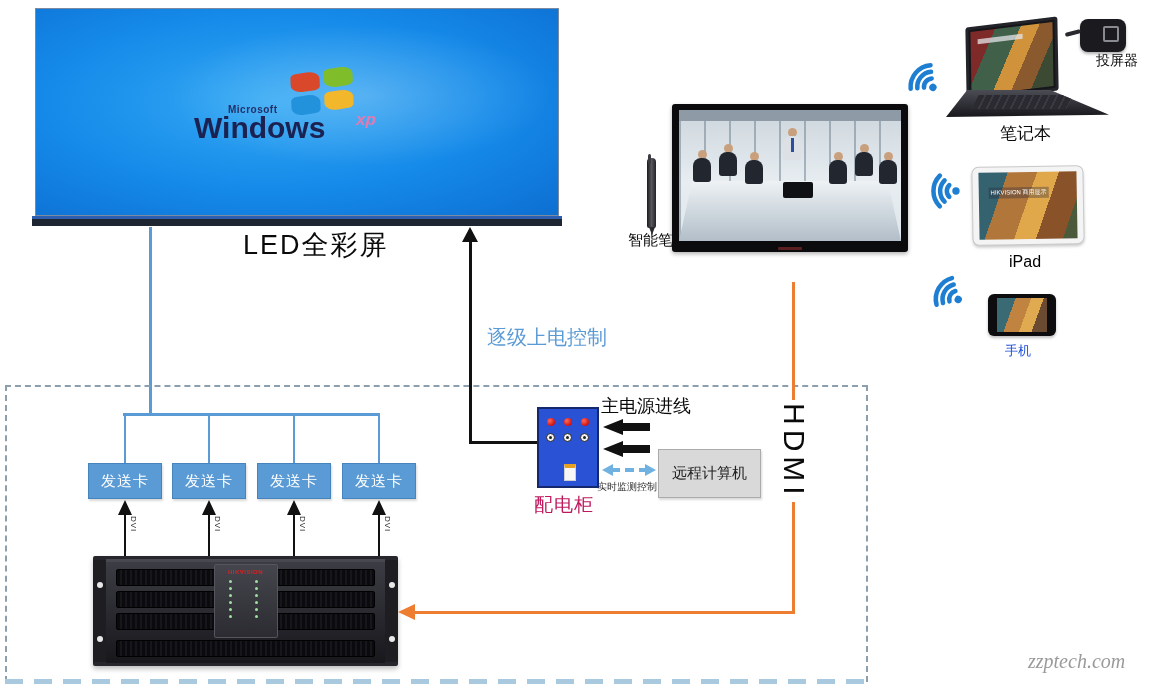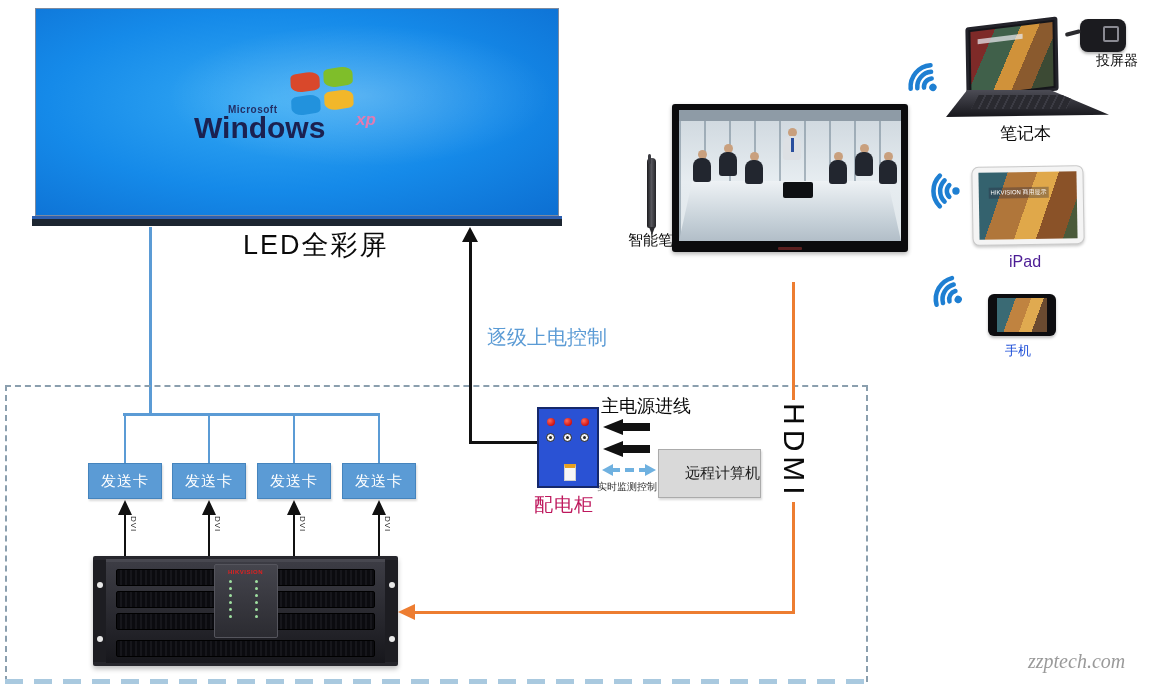--- a/index.html
+++ b/index.html
@@ -109,21 +109,21 @@
   .fat-arrow { position:absolute; height:16px; }
   .fat-arrow .tri { position:absolute; left:0; top:0; width:0; height:0;
     border-top:8px solid transparent; border-bottom:8px solid transparent;
     border-right:20px solid #111; }
   .fat-arrow .bar { position:absolute; left:19px; top:4px; width:28px; height:8px;
     background:#111; }
 
   
   .remote-pc { left:658px; top:449px; width:103px; height:49px; background:#d9d9d9;
     border:1px solid #ababab; box-shadow:1px 2px 2px rgba(0,0,0,.15);
-    display:flex; align-items:center; justify-content:flex-end; font-size:15px;
+    display:flex; align-items:center; justify-content:center; font-size:15px;
     color:#222; z-index:2; }
   .mon-link { left:602px; top:464px; width:54px; height:12px; z-index:2; }
   .mon-link .dash { position:absolute; left:9px; right:9px; top:4px; height:4px;
     background:repeating-linear-gradient(90deg,#6fb1e0 0 9px, transparent 9px 14px); }
   .mon-link .lt { position:absolute; left:0; top:0; width:0; height:0;
     border-top:6px solid transparent; border-bottom:6px solid transparent;
     border-right:11px solid #6fb1e0; }
   .mon-link .rt { position:absolute; right:0; top:0; width:0; height:0;
     border-top:6px solid transparent; border-bottom:6px solid transparent;
     border-left:11px solid #6fb1e0; }
@@ -198,21 +198,21 @@
   .dongle-label { left:1096px; top:52px; font-size:14px; color:#0a0a0a; }
 
   
   .tablet { left:972px; top:166px; width:112px; height:79px; background:#f4f4f4;
     border:1px solid #c9c9c9; border-radius:7px; padding:5px 6px;
     box-shadow:0 2px 3px rgba(0,0,0,.2); transform:rotate(-1deg); }
   .tab-pic { position:relative; width:100%; height:100%; overflow:hidden;
     background:linear-gradient(110deg,#34626e 0 24%,#b0763a 24% 48%,#e0a84a 48% 66%,#8a5228 66% 88%,#4a5a3a 88%); }
   .tab-txt { position:absolute; left:10%; top:22%; font-size:6px; color:#fff;
     background:rgba(40,40,60,.35); padding:1px 2px; white-space:nowrap; }
-  .tablet-label { left:1009px; top:253px; font-size:16px; color:#4c1d95; }
+  .tablet-label { left:1009px; top:253px; font-size:16px; color:#000000; }
 
   
   .phone { left:988px; top:294px; width:68px; height:42px; background:#0d0d10;
     border-radius:6px; padding:4px 9px; box-shadow:0 2px 3px rgba(0,0,0,.25); }
   .phone-pic { width:100%; height:100%;
     background:linear-gradient(110deg,#3a6a74 0 30%,#c08340 30% 55%,#e0aa50 55% 75%,#6a4a30 75%); }
   .phone-label { left:1005px; top:342px; font-size:13px; color:#1d4ed8; }
 
   .watermark { left:1028px; top:650px; font-size:20px; font-style:italic;
     color:#9a9a9a; font-family:"Liberation Serif", serif; }

